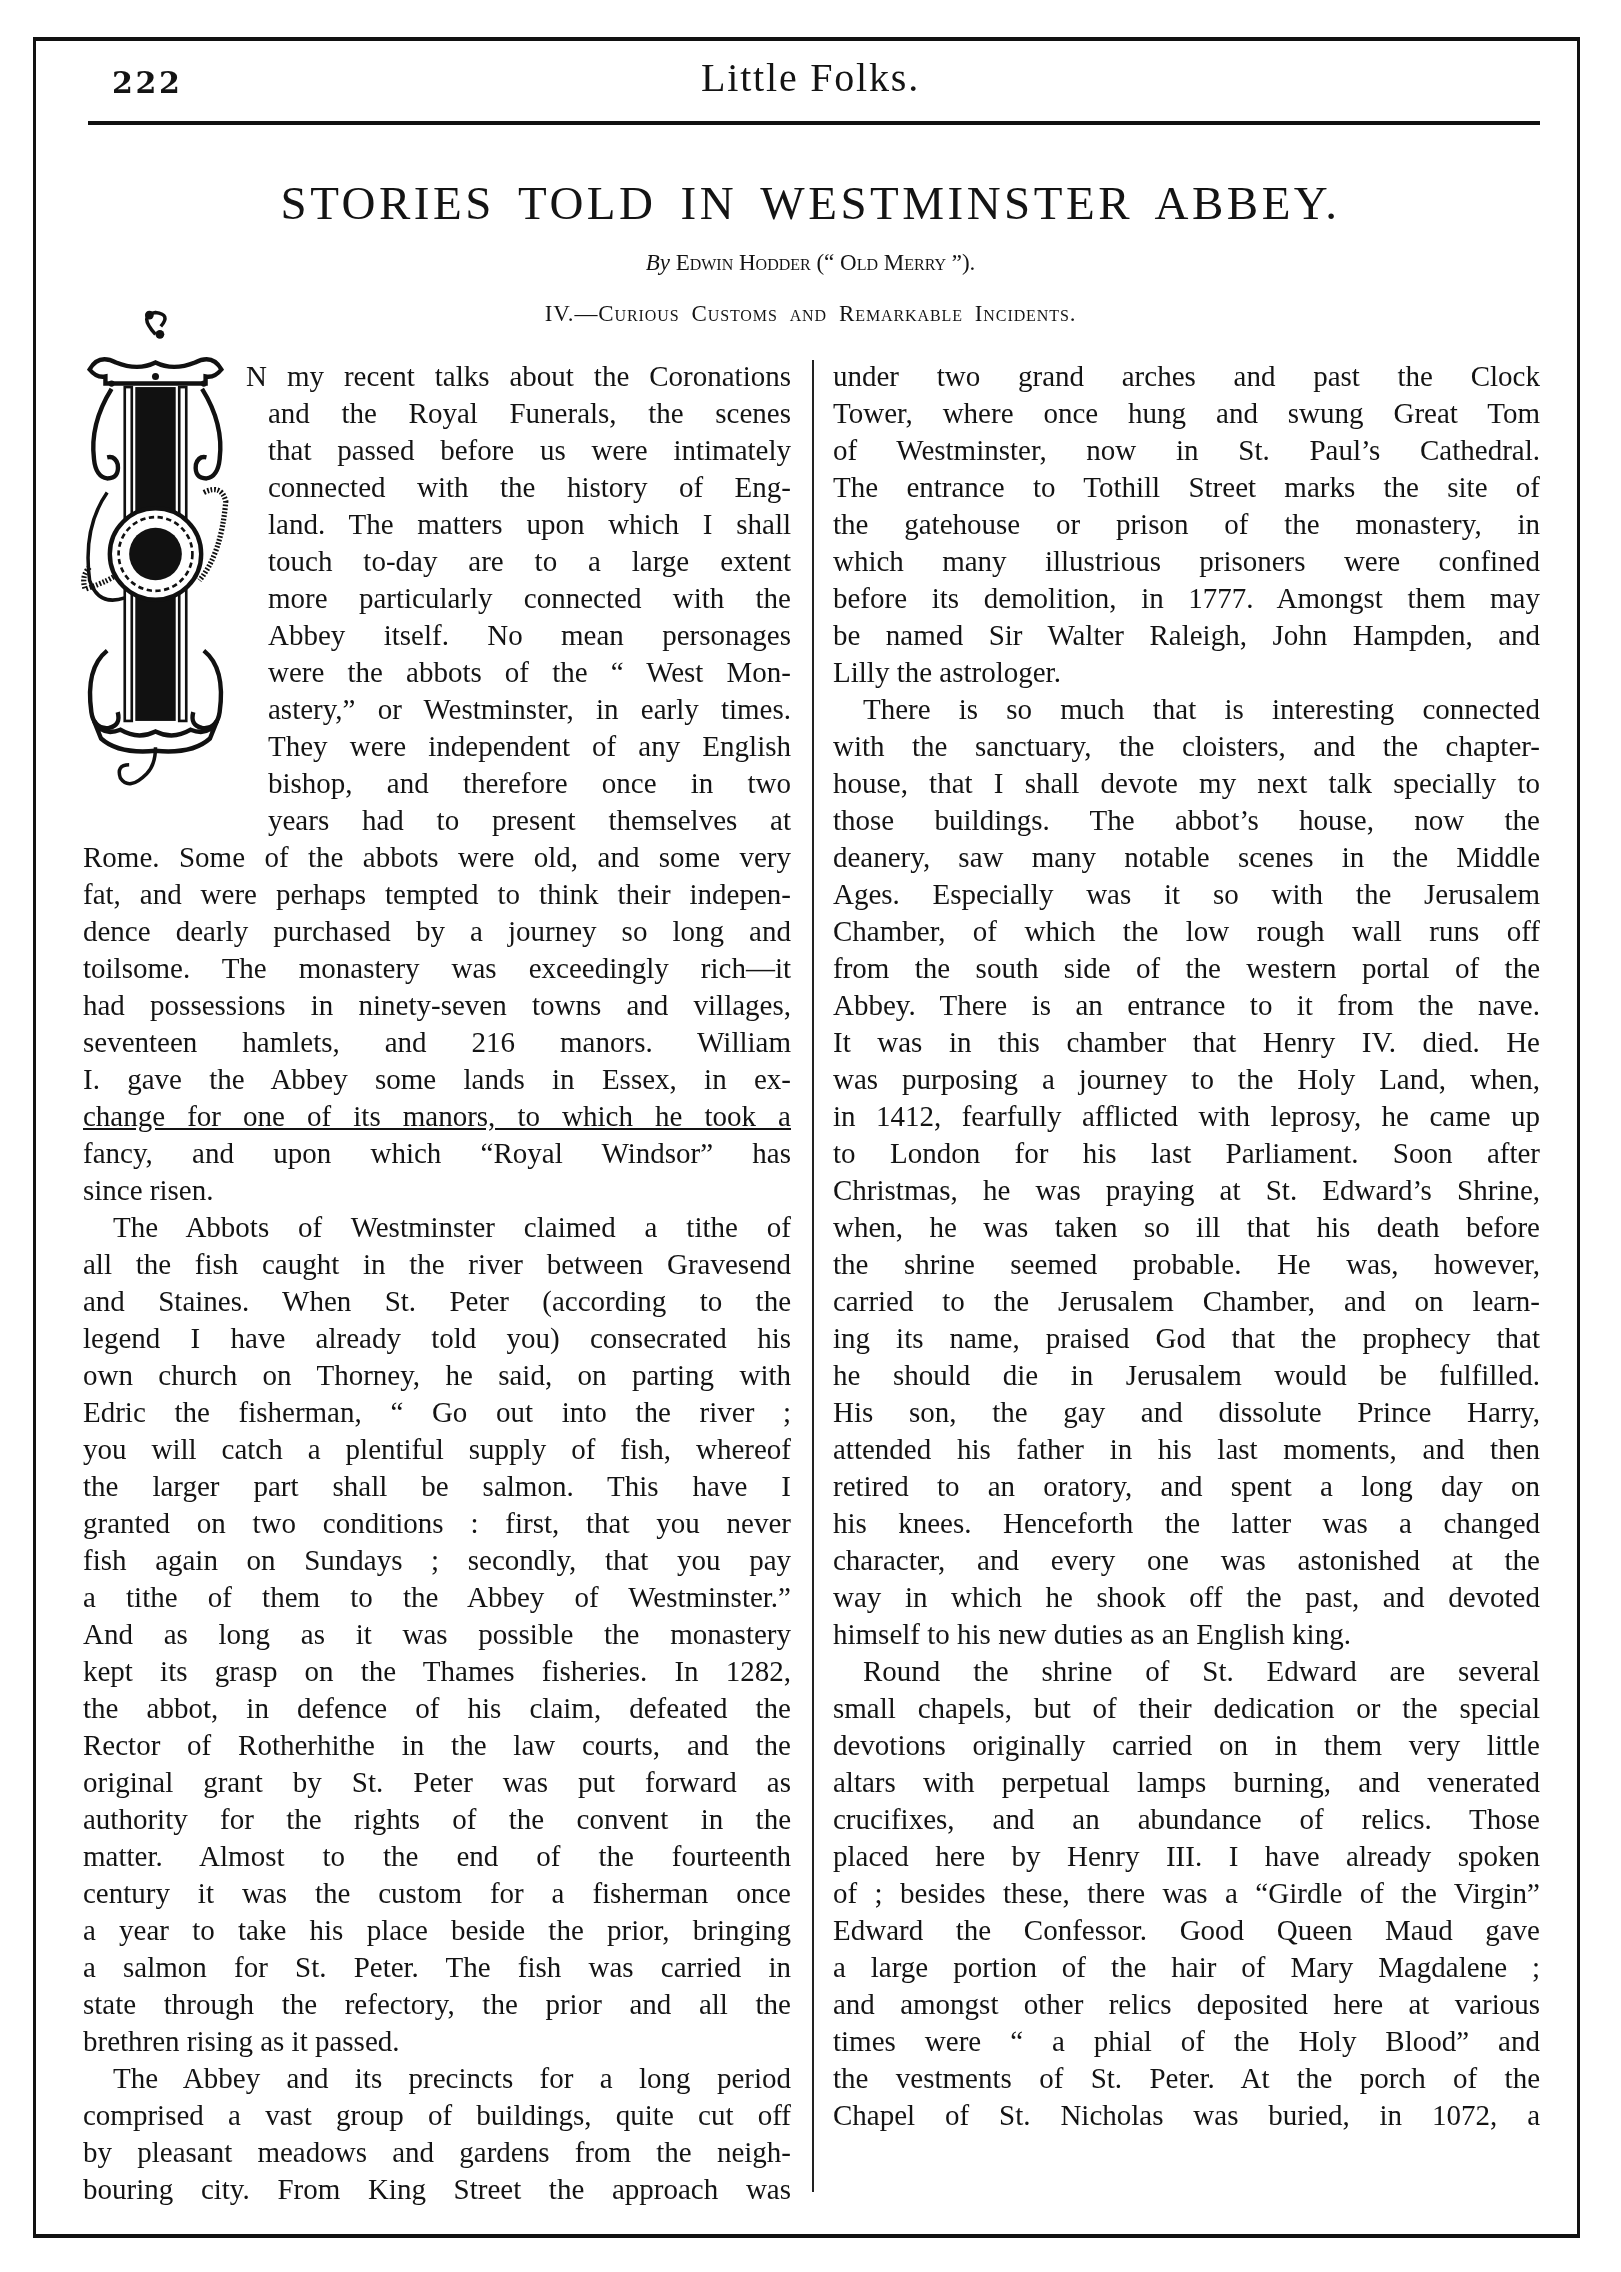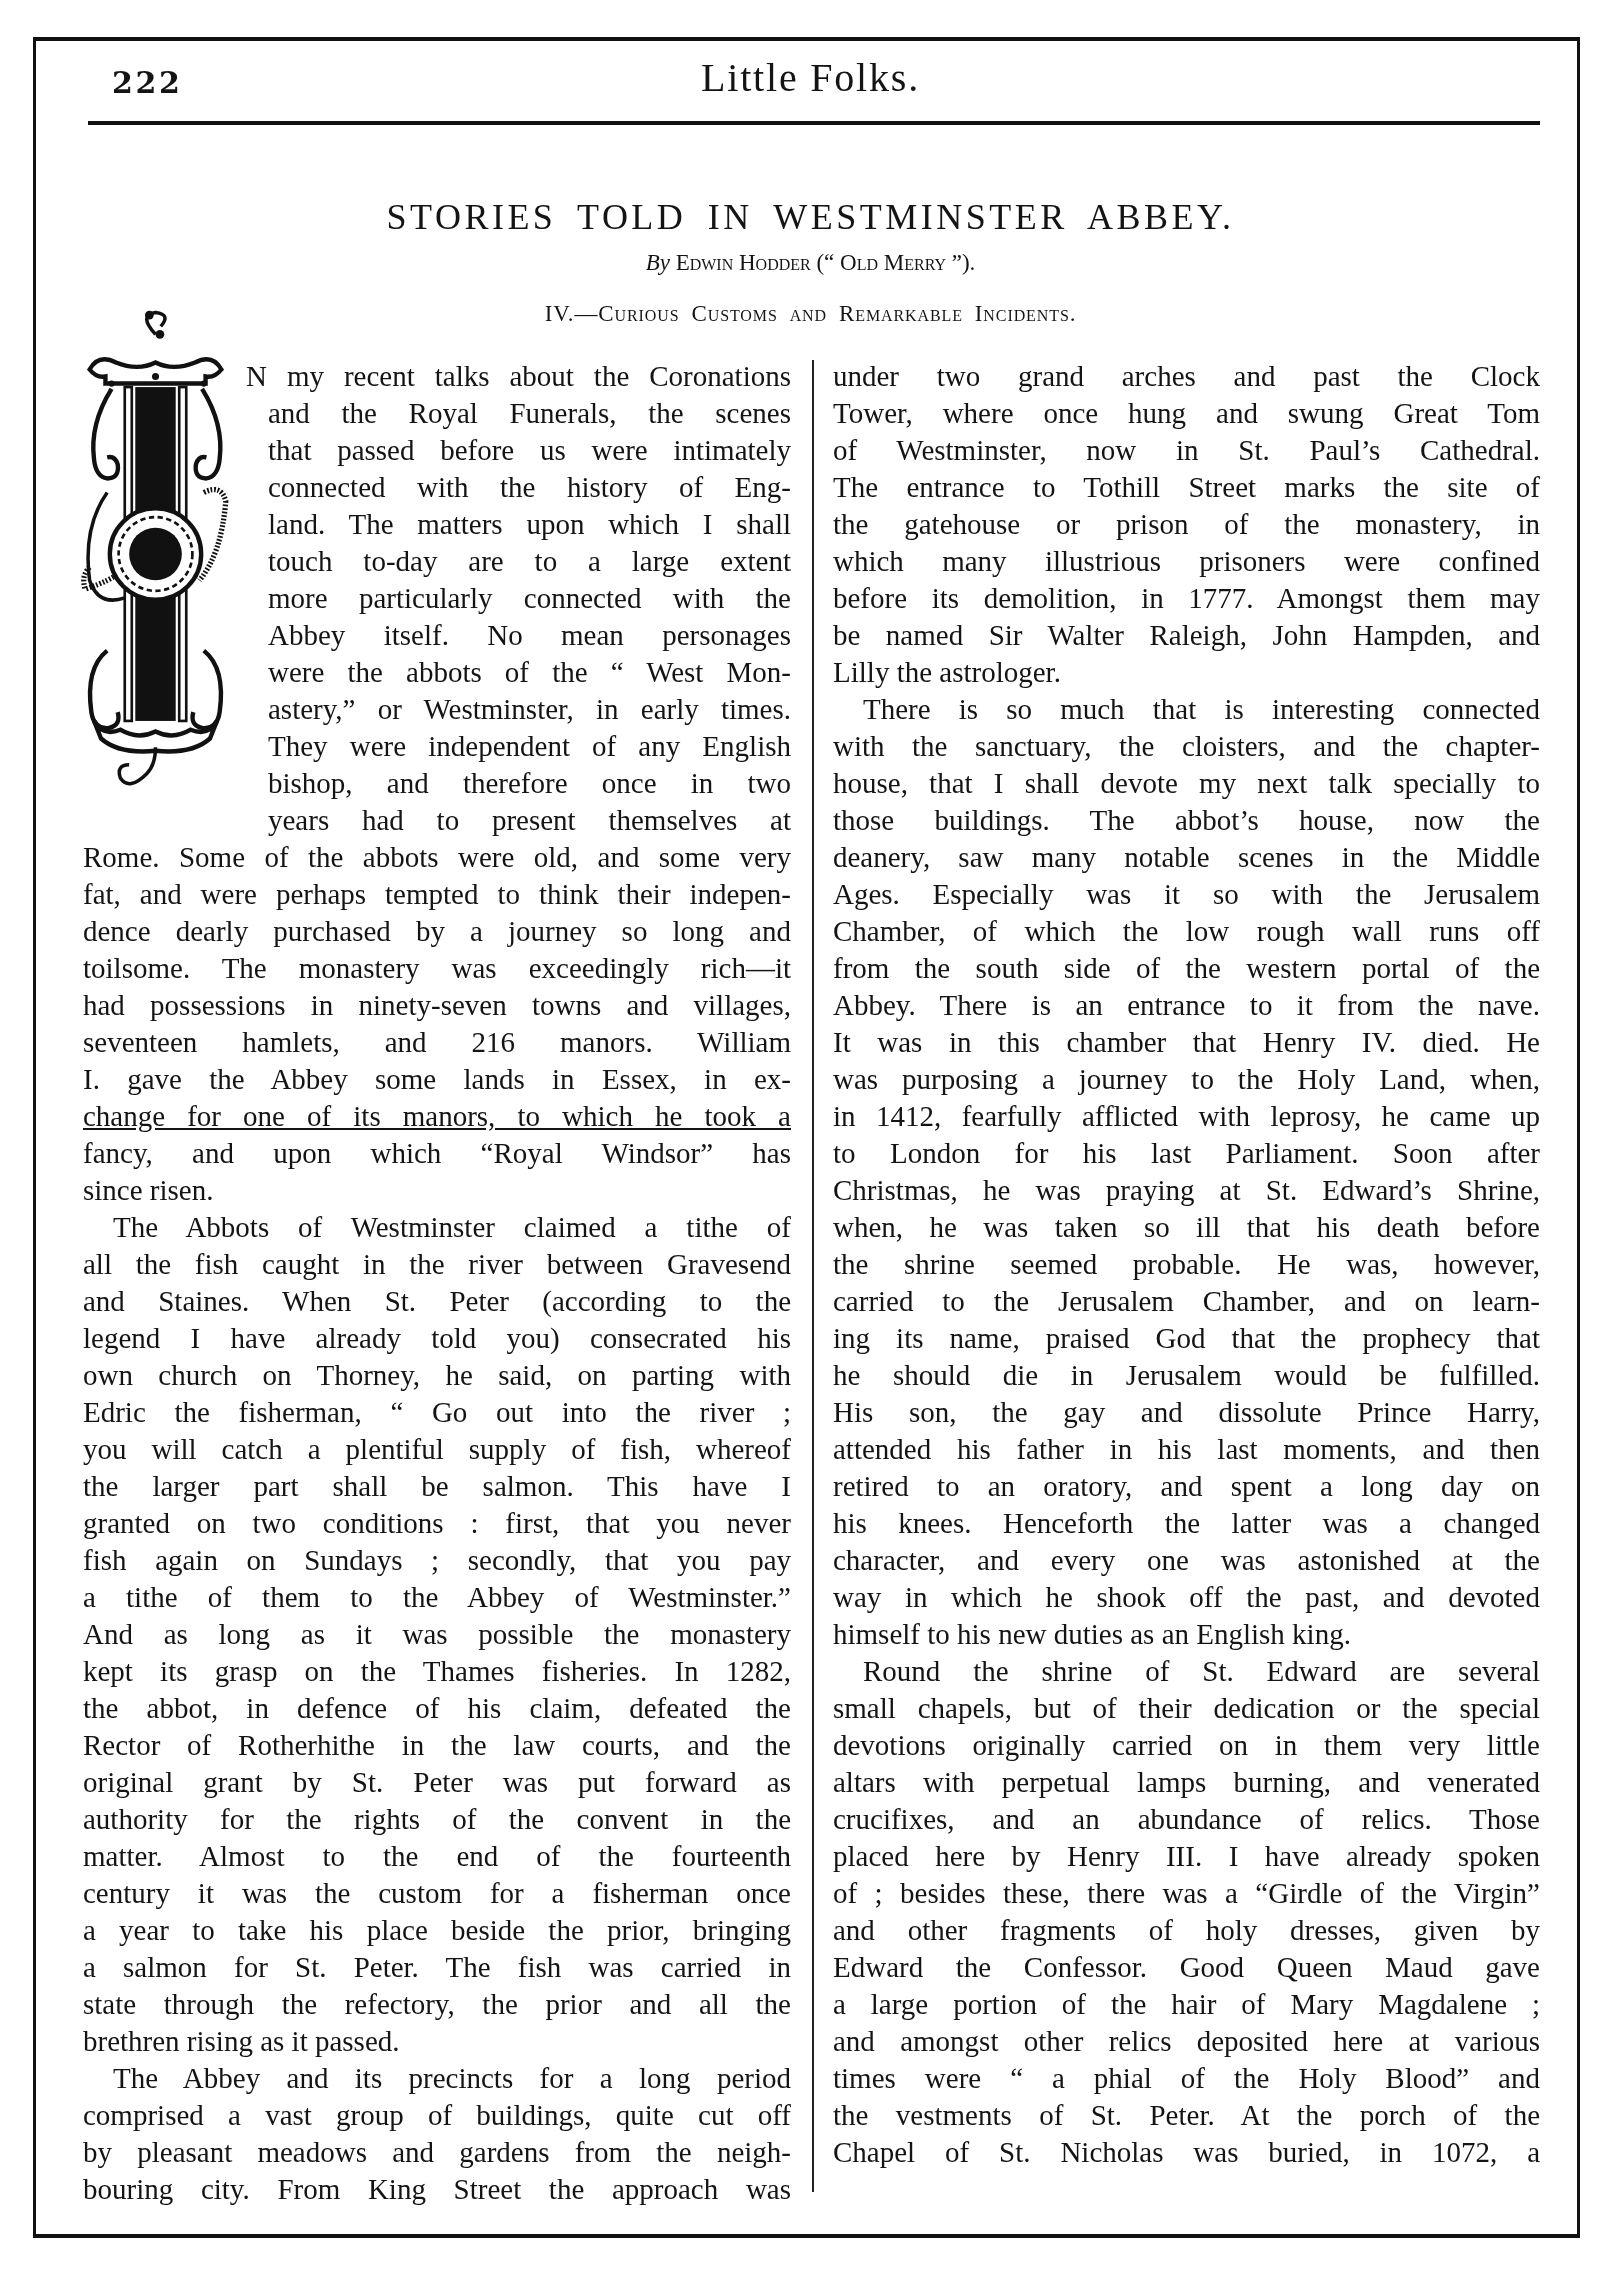--- a/index.html
+++ b/index.html
@@ -5,22 +5,22 @@
   html, body { margin:0; padding:0; background:#ffffff; }
   body { width:1621px; height:2273px; position:relative; overflow:hidden; color:#141414;
          font-family:"Liberation Serif", "DejaVu Serif", serif; }
   .frame { position:absolute; left:33px; top:37px; width:1547px; height:2201px;
            border:3.5px solid #111; border-top-width:4.4px; border-bottom-width:4.4px; box-sizing:border-box; }
   .page-num { position:absolute; left:112px; top:65px; font-size:30px; font-weight:bold;
               font-family:"DejaVu Serif", serif; letter-spacing:2.6px; }
   .running-title { position:absolute; left:0; width:1621px; top:54px; text-align:center;
                    font-size:40px; letter-spacing:1.8px; }
   .header-rule { position:absolute; left:88px; top:121px; width:1452px; height:3.5px; background:#111; }
-  .article-title { position:absolute; left:0; width:1621px; top:196px; text-align:center;
-                   font-size:36px; letter-spacing:3.5px; word-spacing:8.8px; }
+  .article-title { position:absolute; left:0; width:1621px; top:176px; text-align:center;
+                   font-size:47px; letter-spacing:3.5px; word-spacing:8.8px; }
   .byline { position:absolute; left:0; width:1621px; top:250px; text-align:center; font-size:23px; }
   .byline .by { font-style:italic; }
   .byline .name { font-variant:small-caps; }
   .subhead { position:absolute; left:0; width:1621px; top:301px; text-align:center;
              font-size:23px; font-variant:small-caps; letter-spacing:0.9px; word-spacing:5.3px; }
   .col { position:absolute; top:358px; width:708px; font-size:29px; line-height:37px; }
   .col-left { left:83px; }
   .col-right { left:833px; width:707px; }
   .line { display:block; height:37px; white-space:nowrap; overflow:visible;
           text-align:justify; text-align-last:justify; }
@@ -170,21 +170,20 @@
     <div class="line" style="white-space: nowrap;"><span style="word-spacing: 0px;">character, and every one was astonished at the</span></div>
     <div class="line" style="white-space: nowrap;"><span style="word-spacing: 0px;">way in which he shook off the past, and devoted</span></div>
     <div class="line last">himself to his new duties as an English king.</div>
     <div class="line indent-para" style="white-space: nowrap;"><span style="word-spacing: 0px;">Round the shrine of St. Edward are several</span></div>
     <div class="line" style="white-space: nowrap;"><span style="word-spacing: 0px;">small chapels, but of their dedication or the special</span></div>
     <div class="line" style="white-space: nowrap;"><span style="word-spacing: 0px;">devotions originally carried on in them very little</span></div>
     <div class="line" style="white-space: nowrap;"><span style="word-spacing: 0px;">altars with perpetual lamps burning, and venerated</span></div>
     <div class="line" style="white-space: nowrap;"><span style="word-spacing: 0px;">crucifixes, and an abundance of relics. Those</span></div>
     <div class="line" style="white-space: nowrap;"><span style="word-spacing: 0px;">placed here by Henry III. I have already spoken</span></div>
     <div class="line" style="white-space: nowrap;"><span style="word-spacing: 0px;">of ; besides these, there was a “Girdle of the Virgin”</span></div>
-    <div class="line" style="white-space: nowrap;"><span style="word-spacing: 0px;">and other fragments of holy dresses, given by</span></div>
     <div class="line" style="white-space: nowrap;"><span style="word-spacing: 0px;">Edward the Confessor. Good Queen Maud gave</span></div>
     <div class="line" style="white-space: nowrap;"><span style="word-spacing: 0px;">a large portion of the hair of Mary Magdalene ;</span></div>
     <div class="line" style="white-space: nowrap;"><span style="word-spacing: 0px;">and amongst other relics deposited here at various</span></div>
     <div class="line" style="white-space: nowrap;"><span style="word-spacing: 0px;">times were “ a phial of the Holy Blood” and</span></div>
     <div class="line" style="white-space: nowrap;"><span style="word-spacing: 0px;">the vestments of St. Peter. At the porch of the</span></div>
     <div class="line" style="white-space: nowrap;"><span style="word-spacing: 0px;">Chapel of St. Nicholas was buried, in 1072, a</span></div>
   </div>
 
 
 </body></html>

